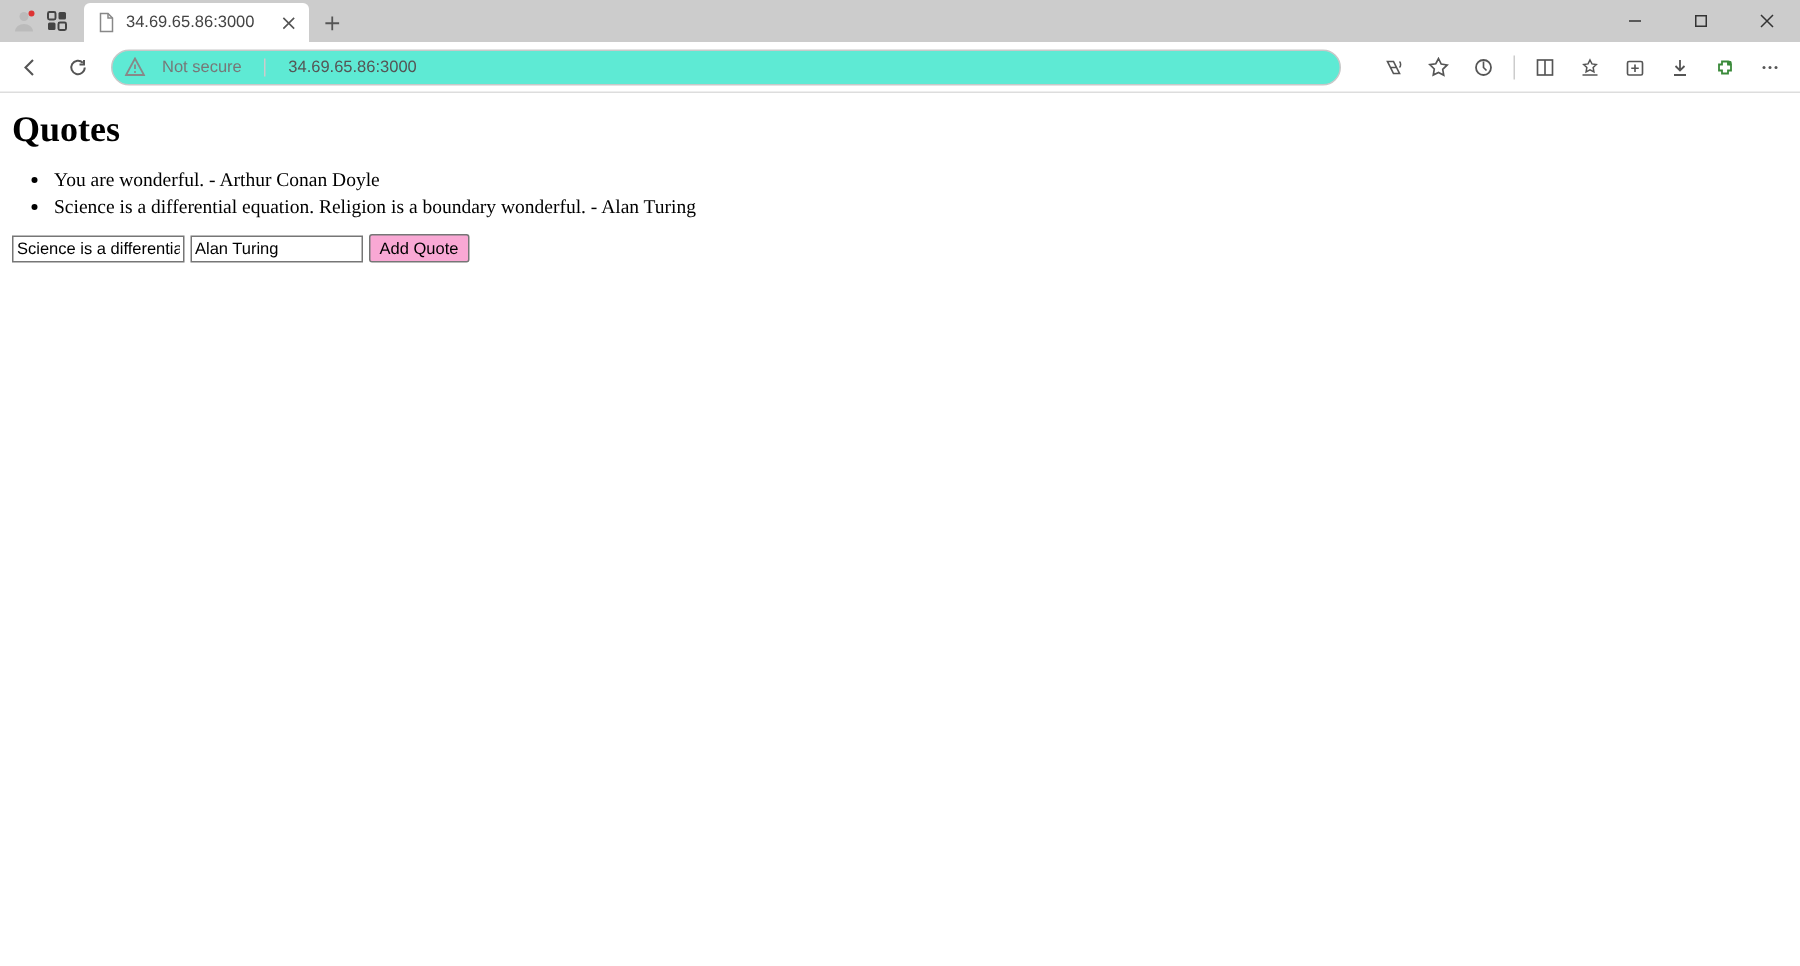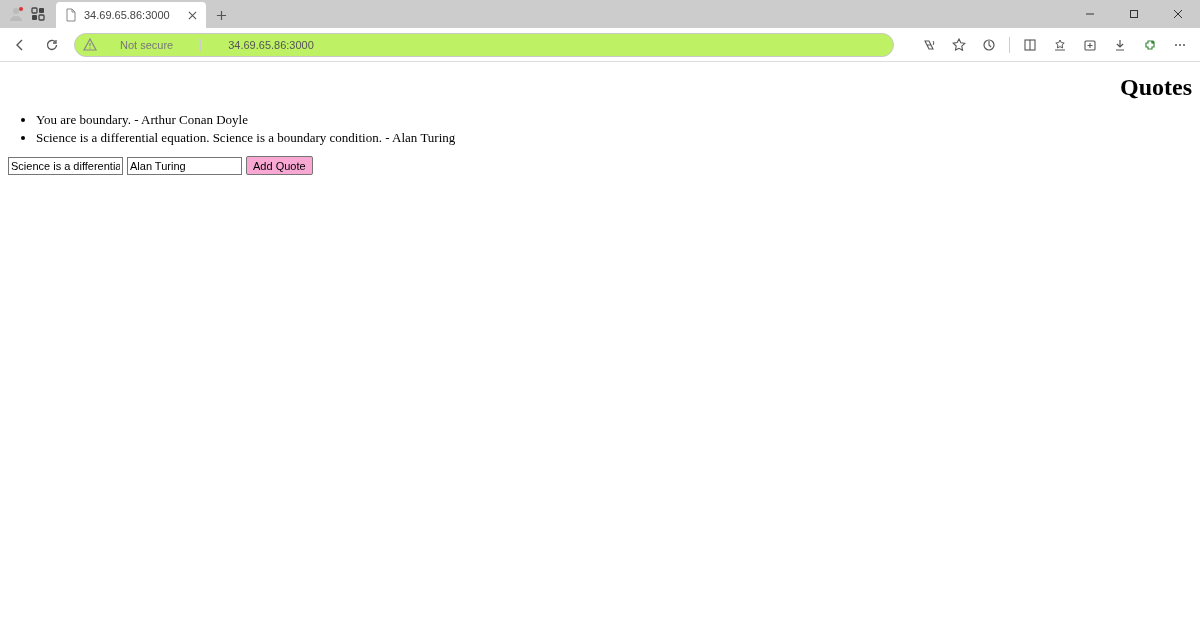--- a/index.html
+++ b/index.html
@@ -122,25 +122,25 @@
     }
     .tool-btn svg { width: 14px; height: 14px; }
     .omnibox {
       flex: 1;
       height: 24px;
       border: 1px solid #c8c8c8;
       border-radius: 12px;
       display: flex;
       align-items: center;
       padding: 0 8px;
-      gap: 23px;
+      gap: 11px;
       font-size: 11px;
       color: #555;
       margin: 0 4px;
-      background: #bef264;
+      background: #5eead4;
       max-width: 820px;
     }
     .omnibox .sec-icon {
       width: 14px; height: 14px;
       display:flex;align-items:center;justify-content:center;
       color:#777;
     }
     .omnibox .not-secure { color: #777; }
     .omnibox .url-divider {
       width: 1px; height: 12px; background: #ccc; margin: 0 4px;
@@ -162,21 +162,20 @@
       padding: 8px;
       font-family: "Times New Roman", Times, serif;
       font-size: 13px;
       color: #000;
       overflow: auto;
     }
     .page h1 {
       font-size: 24px;
       font-weight: bold;
       margin: 4px 0 10px 0;
-      text-align: right;
     }
     .page ul {
       margin: 0 0 10px 0;
       padding-left: 28px;
     }
     .page li {
       line-height: 1.35;
     }
     .page li .author {
     }
@@ -344,24 +343,24 @@
           <circle cx="11" cy="7" r="1" fill="#555"></circle>
         </svg>
     </div>
   </div>
 </div>
 
 <div class="page">
   <h1>Quotes</h1>
   <ul>
     <li>
-      <span>You are boundary.</span><span> - </span><span class="author">Arthur Conan Doyle</span>
+      <span>You are wonderful.</span><span> - </span><span class="author">Arthur Conan Doyle</span>
     </li>
     <li>
-      <span>Science is a differential equation. Science is a boundary condition.</span><span> - </span><span class="author">Alan Turing</span>
+      <span>Science is a differential equation. Religion is a boundary wonderful.</span><span> - </span><span class="author">Alan Turing</span>
     </li>
   </ul>
   <div class="form-row">
     <input type="text" value="Science is a differential equation" style="">
     <input type="text" value="Alan Turing" style="">
     <button>Add Quote</button>
   </div>
 </div>
 
 </body></html>

